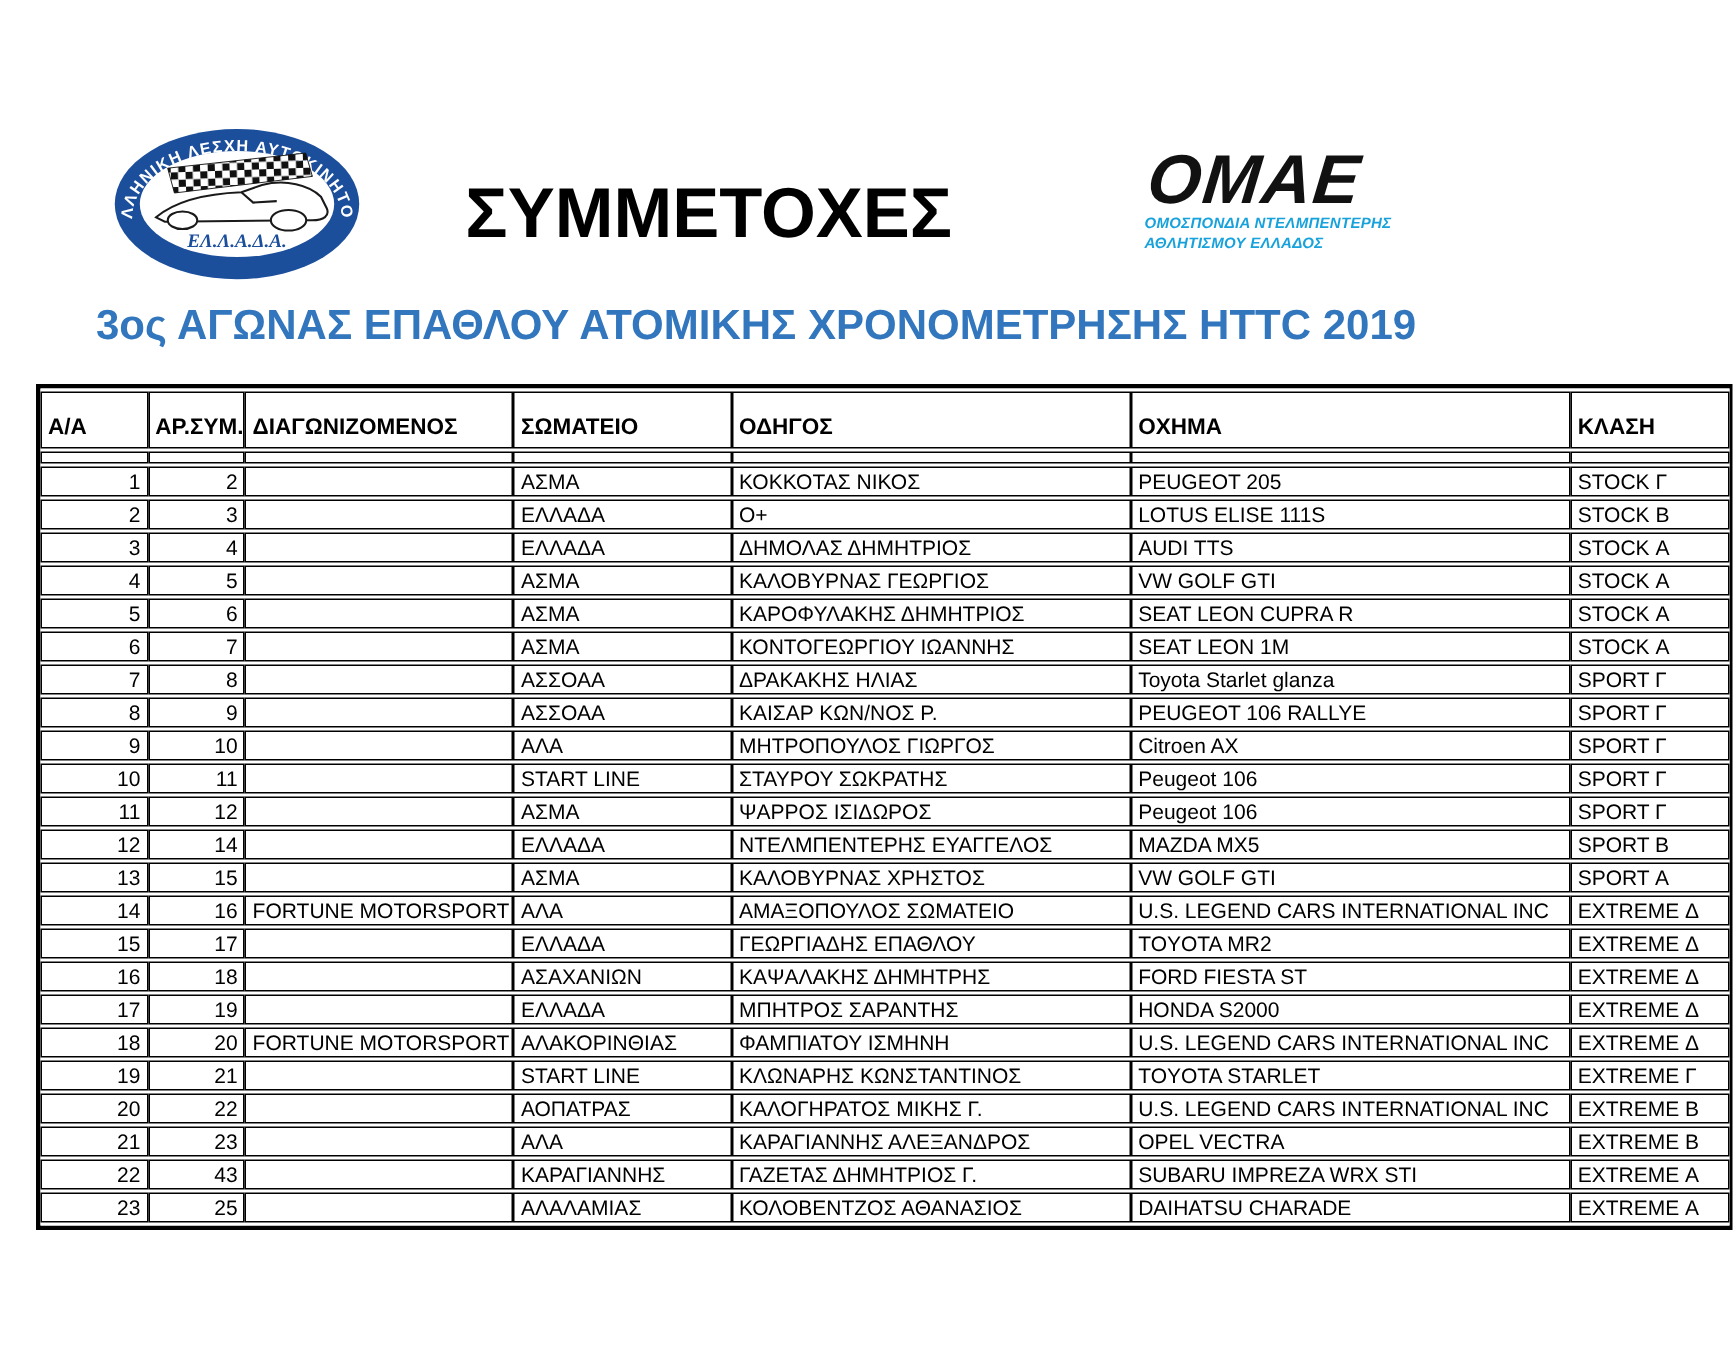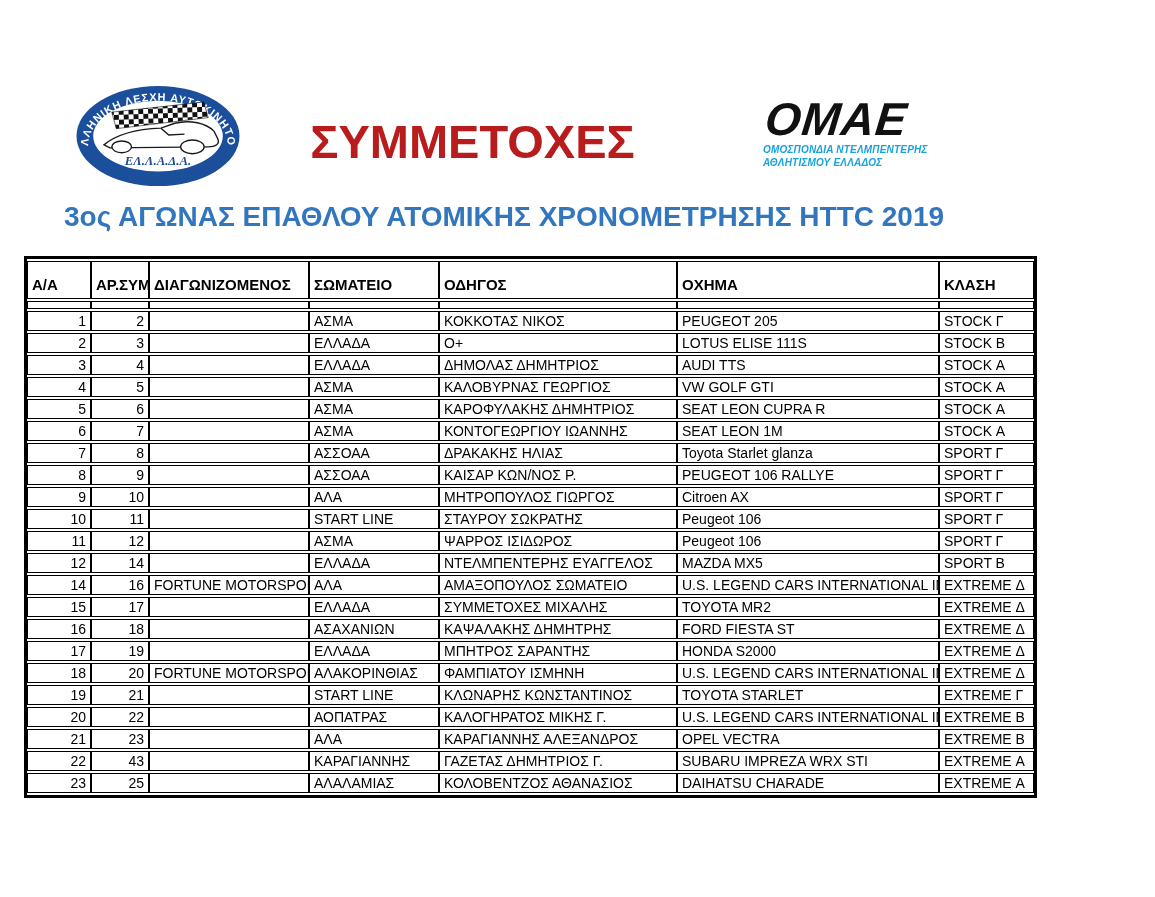--- a/index.html
+++ b/index.html
@@ -23,21 +23,21 @@
     margin-top:2px;font-size:10px;font-weight:bold;font-style:italic;
     line-height:1.25;letter-spacing:.2px;
   }
   
   .subtitle{
     position:absolute;left:64px;top:201px;width:1000px;
     font-size:28px;font-weight:bold;
   }
   
   .table-wrap{
-    position:absolute;left:24px;top:256px;width:1013px;box-sizing:border-box;
+    position:absolute;left:24px;top:256px;width:1132px;box-sizing:border-box;
     border:3px solid #000;background:#0ea5e9;
   }
   table.participants{
     width:100%;border-collapse:separate;border-spacing:0 2px;
     table-layout:fixed;background:#fff;
   }
   table.participants th, table.participants td{
     border:1px solid #000;box-sizing:border-box;
     padding:1px 4px;white-space:nowrap;overflow:hidden;
   }
@@ -84,21 +84,21 @@
       <g stroke="#1a1a1a" fill="#ffffff" stroke-width="1.4">
         <path d="M30,62 C42,52 62,46 88,45 L102,40 C118,36 134,40 142,48 L146,56 C148,61 144,64 136,64 L36,65 Z"></path>
         <ellipse cx="48" cy="64" rx="10" ry="6"></ellipse>
         <ellipse cx="120" cy="64" rx="12" ry="7"></ellipse>
         <path d="M88,45 L96,52 L112,51" fill="none"></path>
       </g>
       <text x="85" y="82" text-anchor="middle" font-size="13" font-weight="bold" font-style="italic" fill="#1B4E9B" font-family="Liberation Serif, serif">ΕΛ.Λ.Α.Δ.Α.</text>
     </svg>
   </div>
 
-  <div class="page-title" style="color:#b91c1c;">ΣΥΜΜΕΤΟΧΕΣ</div>
+  <div class="page-title" style="color:#000000;">ΣΥΜΜΕΤΟΧΕΣ</div>
 
   <div class="logo-omae">
     <div class="omae-word">OMAE</div>
     <div class="omae-sub" style="color:#17A2DC;">
       <div>ΟΜΟΣΠΟΝΔΙΑ ΝΤΕΛΜΠΕΝΤΕΡΗΣ</div>
       <div>ΑΘΛΗΤΙΣΜΟΥ ΕΛΛΑΔΟΣ</div>
     </div>
   </div>
 </div>
 
@@ -238,34 +238,43 @@
         <tr>
     <td class="c-aa">12</td>
     <td class="c-num">14</td>
     <td class="c-competitor"></td>
     <td class="c-club">ΕΛΛΑΔΑ</td>
     <td class="c-driver">ΝΤΕΛΜΠΕΝΤΕΡΗΣ ΕΥΑΓΓΕΛΟΣ</td>
     <td class="c-vehicle">MAZDA MX5</td>
     <td class="c-class">SPORT Β</td>
   </tr>
         <tr>
+    <td class="c-aa">13</td>
+    <td class="c-num">15</td>
+    <td class="c-competitor"></td>
+    <td class="c-club">ΑΣΜΑ</td>
+    <td class="c-driver">ΚΑΛΟΒΥΡΝΑΣ ΧΡΗΣΤΟΣ</td>
+    <td class="c-vehicle">VW GOLF GTI</td>
+    <td class="c-class">SPORT Α</td>
+  </tr>
+        <tr>
     <td class="c-aa">14</td>
     <td class="c-num">16</td>
     <td class="c-competitor">FORTUNE MOTORSPORT</td>
     <td class="c-club">ΑΛΑ</td>
     <td class="c-driver">ΑΜΑΞΟΠΟΥΛΟΣ ΣΩΜΑΤΕΙΟ</td>
     <td class="c-vehicle">U.S. LEGEND CARS INTERNATIONAL INC</td>
     <td class="c-class">EXTREME Δ</td>
   </tr>
         <tr>
     <td class="c-aa">15</td>
     <td class="c-num">17</td>
     <td class="c-competitor"></td>
     <td class="c-club">ΕΛΛΑΔΑ</td>
-    <td class="c-driver">ΣΥΜΜΕΤΟΧΕΣ ΜΙΧΑΛΗΣ</td>
+    <td class="c-driver">ΓΕΩΡΓΙΑΔΗΣ ΕΠΑΘΛΟΥ</td>
     <td class="c-vehicle">TOYOTA MR2</td>
     <td class="c-class">EXTREME Δ</td>
   </tr>
         <tr>
     <td class="c-aa">16</td>
     <td class="c-num">18</td>
     <td class="c-competitor"></td>
     <td class="c-club">ΑΣΑΧΑΝΙΩΝ</td>
     <td class="c-driver">ΚΑΨΑΛΑΚΗΣ ΔΗΜΗΤΡΗΣ</td>
     <td class="c-vehicle">FORD FIESTA ST</td>

